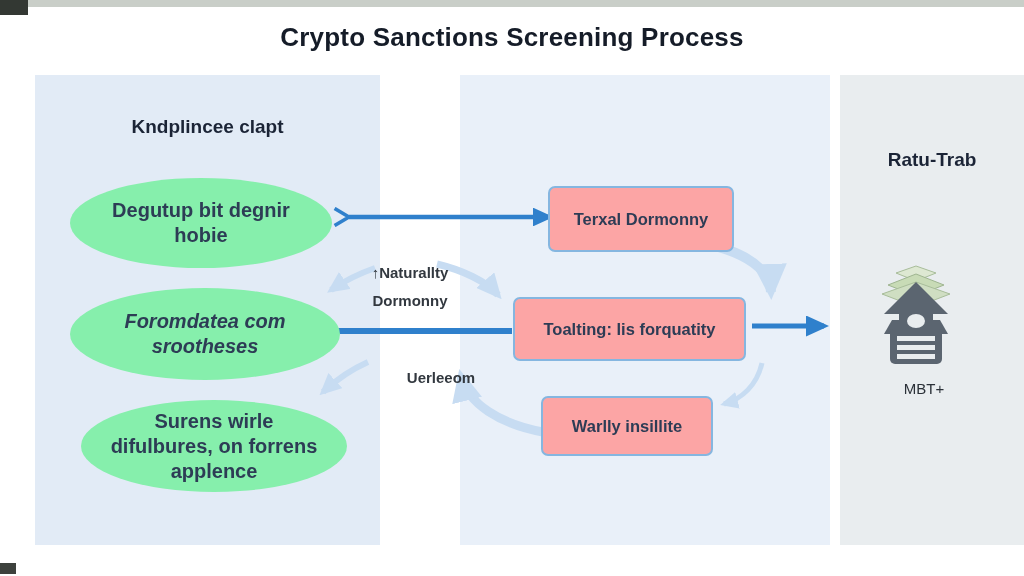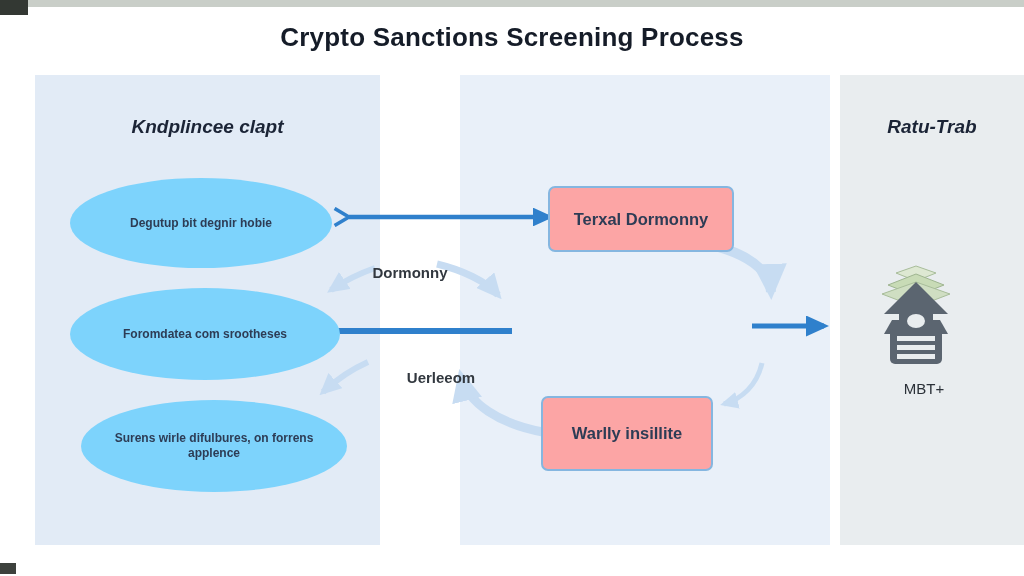--- a/index.html
+++ b/index.html
@@ -13,38 +13,38 @@
 
   .title{position:absolute;left:0;top:22px;width:1024px;text-align:center;
          font-size:26px;font-weight:bold;color:#151c28;letter-spacing:.2px;}
 
   .panel{position:absolute;top:75px;height:470px;}
   .panel.left{left:35px;width:345px;background:#e2ebf6;}
   .panel.middle{left:460px;width:370px;background:#e9f0f9;}
   .panel.right{left:840px;width:184px;background:#e9edef;}
 
   .col-header{position:absolute;top:116px;text-align:center;
-              font-size:19px;font-weight:bold;color:#1b2436;font-style:italic;}
+              font-size:19px;font-weight:bold;color:#1b2436;}
   .col-header.h-left{left:35px;width:345px;}
   .col-header.h-mid{left:460px;width:370px;}
-  .col-header.h-right{left:840px;width:184px;}
+  .col-header.h-right{left:840px;width:184px;margin-top:33px;}
 
-  .ellipse{position:absolute;background:#7dd3fc;border-radius:50%;
+  .ellipse{position:absolute;background:#86efac;border-radius:50%;
            display:flex;align-items:center;justify-content:center;text-align:center;
-           font-size:12px;font-weight:600;color:#2d3c55;line-height:1.25;padding:0 26px;box-sizing:border-box;}
+           font-size:20px;font-weight:600;color:#2d3c55;line-height:1.25;padding:0 26px;box-sizing:border-box;}
   .el1{left:70px;top:178px;width:262px;height:90px;}
-  .el2{left:70px;top:288px;width:270px;height:92px;}
+  .el2{left:70px;top:288px;width:270px;height:92px;font-style:italic;}
   .el3{left:81px;top:400px;width:266px;height:92px;}
 
   .pbox{position:absolute;background:#fca5a5;border:2px solid #85b6e0;border-radius:7px;
         display:flex;align-items:center;justify-content:center;text-align:center;
         font-size:16.5px;font-weight:600;color:#2d3c55;box-sizing:border-box;}
   .bx1{left:548px;top:186px;width:186px;height:66px;}
   .bx2{left:513px;top:297px;width:233px;height:64px;}
-  .bx3{left:541px;top:396px;width:172px;height:75px;}
+  .bx3{left:541px;top:396px;width:172px;height:60px;}
 
   .conn-label{position:absolute;text-align:center;font-size:15px;font-weight:700;color:#32383f;line-height:1.85;}
   .cl-upper{left:340px;top:259px;width:140px;}
   .cl-lower{left:326px;top:364px;width:150px;margin-left:40px;}
 
   .icon-wrap{position:absolute;left:878px;top:264px;width:76px;height:104px;}
   .icon-label{position:absolute;left:840px;top:380px;width:168px;text-align:center;
               font-size:15px;font-weight:normal;color:#2b3138;}
 
   svg.overlay{position:absolute;left:0;top:0;width:1024px;height:576px;pointer-events:none;}
@@ -105,25 +105,29 @@
   <div class="ellipse el2">
     <span>Foromdatea com srootheses</span>
   </div>
   <div class="ellipse el3">
     <span>Surens wirle difulbures, on forrens applence</span>
   </div>
 
   <div class="pbox bx1">
     <span>Terxal Dormonny</span>
   </div>
+  <div class="pbox bx2">
+    <span>Toalting: lis forquatity</span>
+  </div>
   <div class="pbox bx3">
     <span>Warlly insillite</span>
   </div>
 
   <div class="conn-label cl-upper">
+    <div>↑Naturallty</div>
     <div>Dormonny</div>
   </div>
   <div class="conn-label cl-lower">
     <div>Uerleeom</div>
   </div>
 
   <div class="icon-wrap">
     <svg viewBox="0 0 76 104" width="76" height="104">
 
       <polygon points="38,2 58,9 38,17 18,9" fill="#dde8d2" stroke="#a8bd9a" stroke-width="1"></polygon>

